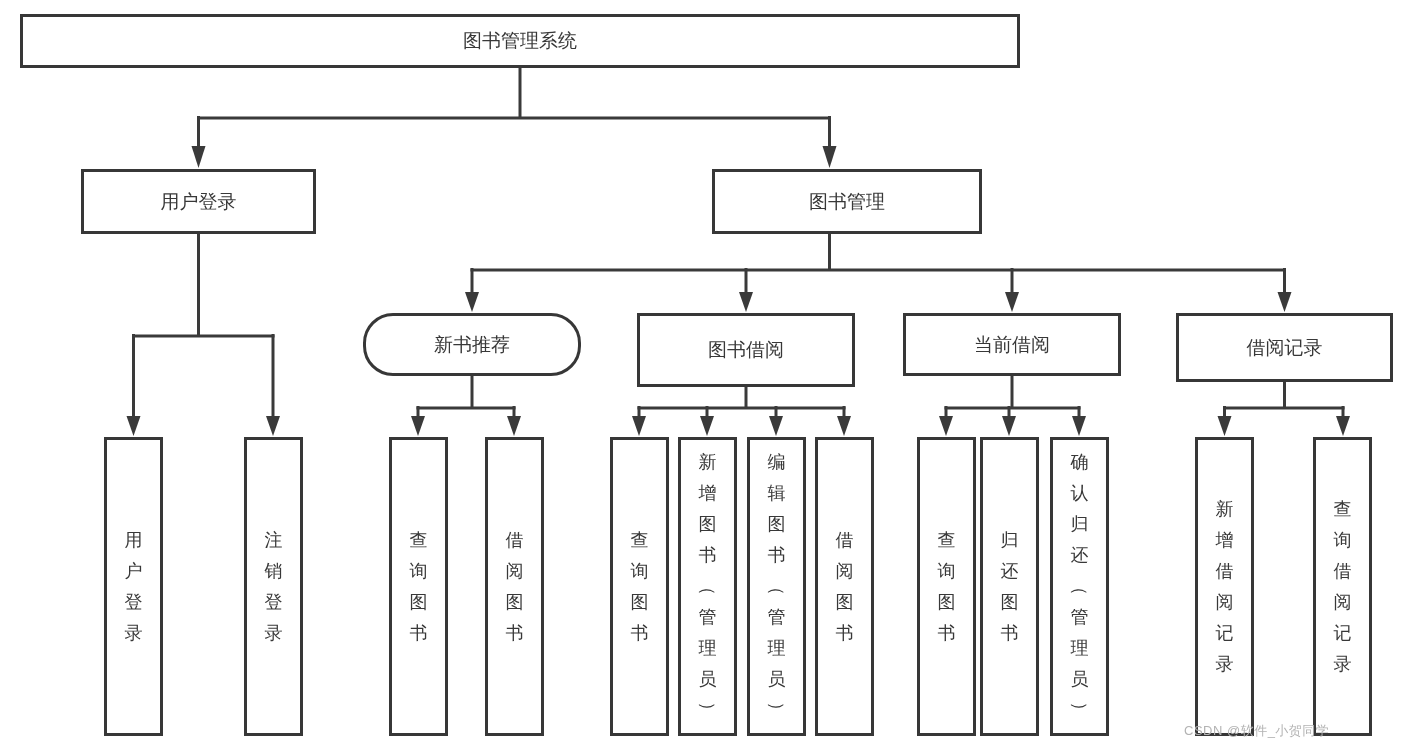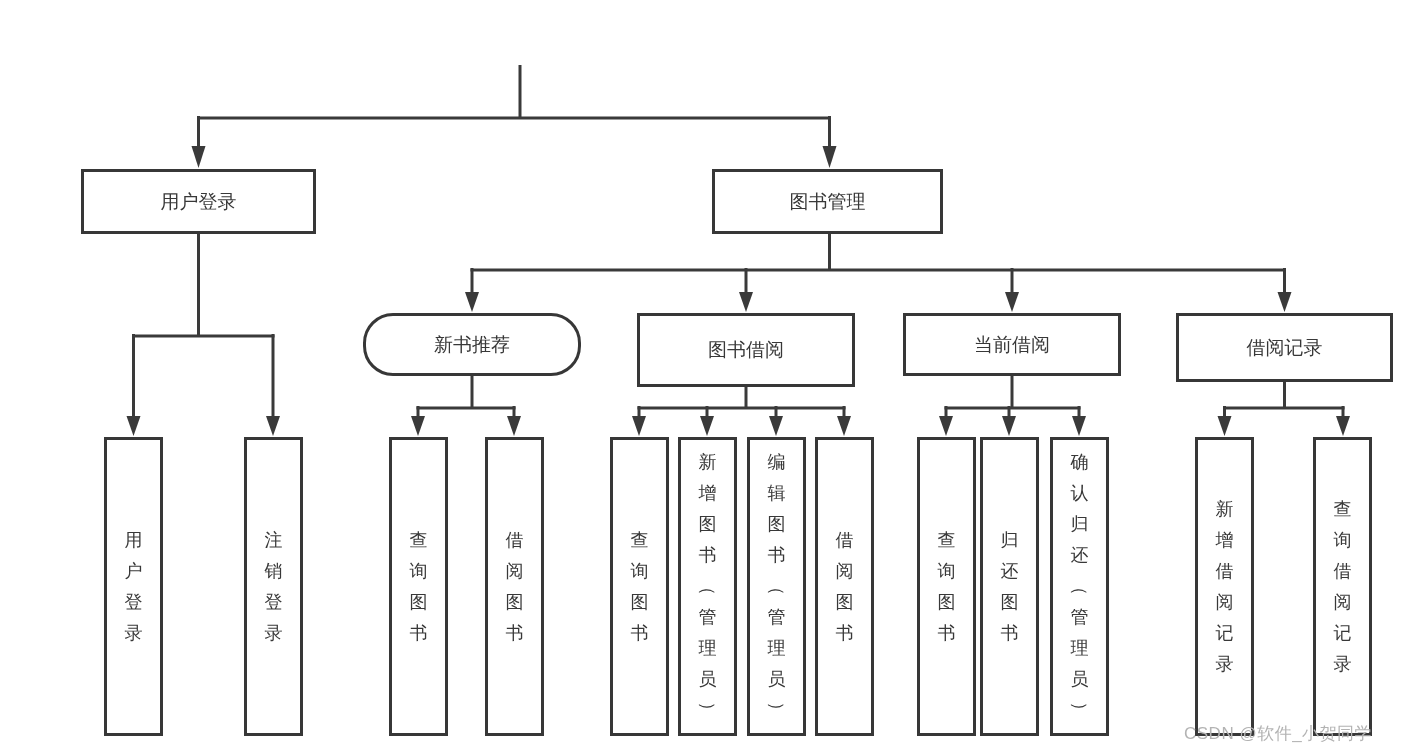--- a/index.html
+++ b/index.html
@@ -24,36 +24,36 @@
     z-index:2;
     text-align:center;
   }
   .box.v{flex-direction:column;font-size:18px;}
   .vch{display:block;height:31px;line-height:31px;width:100%;text-align:center;}
   .vch.rot{transform:rotate(90deg);}
   
   #b-root{left:20px;top:14px;width:1000px;height:54px;}
   
   #b-l2-0{left:81px;top:169px;width:235px;height:65px;}
-  #b-l2-1{left:712px;top:169px;width:231px;height:65px;}
+  #b-l2-1{left:712px;top:169px;width:270px;height:65px;}
   
   #b-l3-0{left:363px;top:313px;width:218px;height:63px;border-radius:30px;}
   #b-l3-1{left:637px;top:313px;width:218px;height:74px;}
   #b-l3-2{left:903px;top:313px;width:218px;height:63px;}
   #b-l3-3{left:1176px;top:313px;width:217px;height:69px;}
   
   .leaf{top:437px;width:59px;height:299px;}
   #lf-0-0{left:104px;} #lf-0-1{left:244px;}
   #lf-1-0{left:389px;} #lf-1-1{left:485px;}
   #lf-2-0{left:610px;} #lf-2-1{left:678px;} #lf-2-2{left:747px;} #lf-2-3{left:815px;}
   #lf-3-0{left:917px;} #lf-3-1{left:980px;} #lf-3-2{left:1050px;}
   #lf-4-0{left:1195px;} #lf-4-1{left:1313px;}
   #watermark{
     position:absolute;left:1184px;top:722px;z-index:5;
-    color:#b3b3b3;font-size:17px;white-space:nowrap;
+    color:#b3b3b3;font-size:13px;white-space:nowrap;
     letter-spacing:0.5px;
   }
 </style>
 </head>
 <body>
 
 <div id="stage">
 
   <svg id="wires" width="1405" height="747" viewBox="0 0 1405 747">
 
@@ -110,20 +110,21 @@
     <polygon class="ar" points="1072,416 1086,416 1079,436"></polygon>
 
     <path class="ln" d="M1284.5,374 V408"></path>
     <path class="ln" d="M1223,408 H1344.5"></path>
     <path class="ln" d="M1224.5,406 V419"></path>
     <polygon class="ar" points="1217.5,416 1231.5,416 1224.5,436"></polygon>
     <path class="ln" d="M1343,406 V419"></path>
     <polygon class="ar" points="1336,416 1350,416 1343,436"></polygon>
   </svg>
 
+  <div class="box" id="b-root">图书管理系统</div>
 
   <div class="box" id="b-l2-0">用户登录</div>
   <div class="box" id="b-l2-1">图书管理</div>
 
   <div class="box" id="b-l3-0">新书推荐</div>
   <div class="box" id="b-l3-1">图书借阅</div>
   <div class="box" id="b-l3-2">当前借阅</div>
   <div class="box" id="b-l3-3">借阅记录</div>
 
   <div class="box v leaf vtext" id="lf-0-0">

